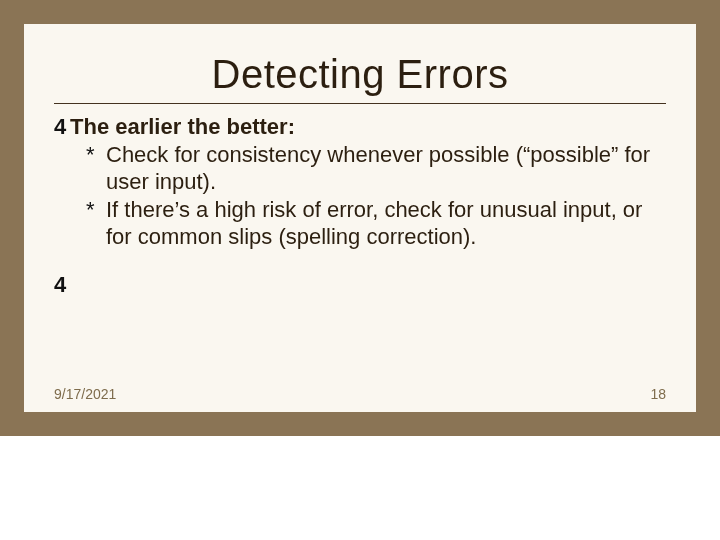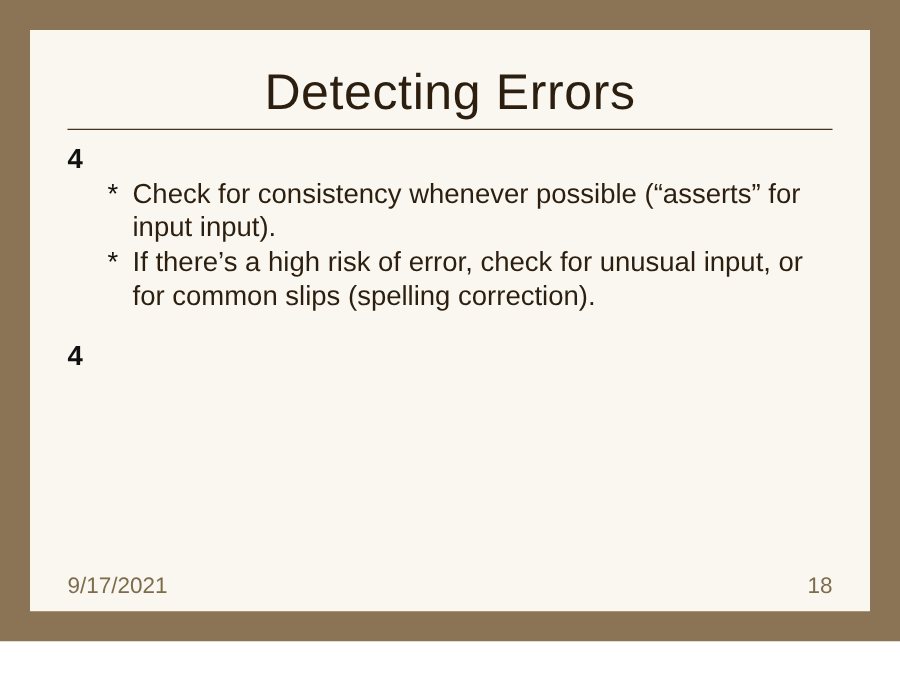--- a/index.html
+++ b/index.html
@@ -7,21 +7,21 @@
     padding: 0;
     width: 720px;
     height: 540px;
     overflow: hidden;
     font-family: "Trebuchet MS", "Lucida Sans", Verdana, sans-serif;
     background: #fff;
   }
   .slide {
     box-sizing: border-box;
     width: 720px;
-    height: 513px;
+    height: 436px;
     background: #faf7f0;
     border: 24px solid #8a7455;
     position: relative;
     color: #2c1f10;
   }
   .inner {
     position: absolute;
     top: 0;
     left: 0;
     right: 0;
@@ -76,42 +76,43 @@
     flex: 1 1 auto;
   }
   .footer {
     position: absolute;
     left: 0;
     right: 0;
     bottom: 10px;
     padding: 0 30px;
     display: flex;
     justify-content: space-between;
-    font-size: 18px;
+    font-size: 14px;
     color: #7e6c4c;
   }
 </style>
 </head>
 <body>
 
 <div class="slide">
   <div class="inner">
 
     <h1 class="title">Detecting Errors</h1>
     <hr class="rule">
 
     <div class="body">
 
       <div class="point">
         <div class="point-head">
           <span class="bullet-main">4</span>
+          <span>The earlier the better:</span>
         </div>
         <div class="sub">
           <span class="bullet-sub">*</span>
-          <span class="sub-text">Check for consistency whenever possible (“asserts” for input input).</span>
+          <span class="sub-text">Check for consistency whenever possible (“possible” for user input).</span>
         </div>
         <div class="sub">
           <span class="bullet-sub">*</span>
           <span class="sub-text">If there’s a high risk of error, check for unusual input, or for common slips (spelling correction).</span>
         </div>
       </div>
 
       <div class="point">
         <div class="point-head">
           <span class="bullet-main">4</span>

